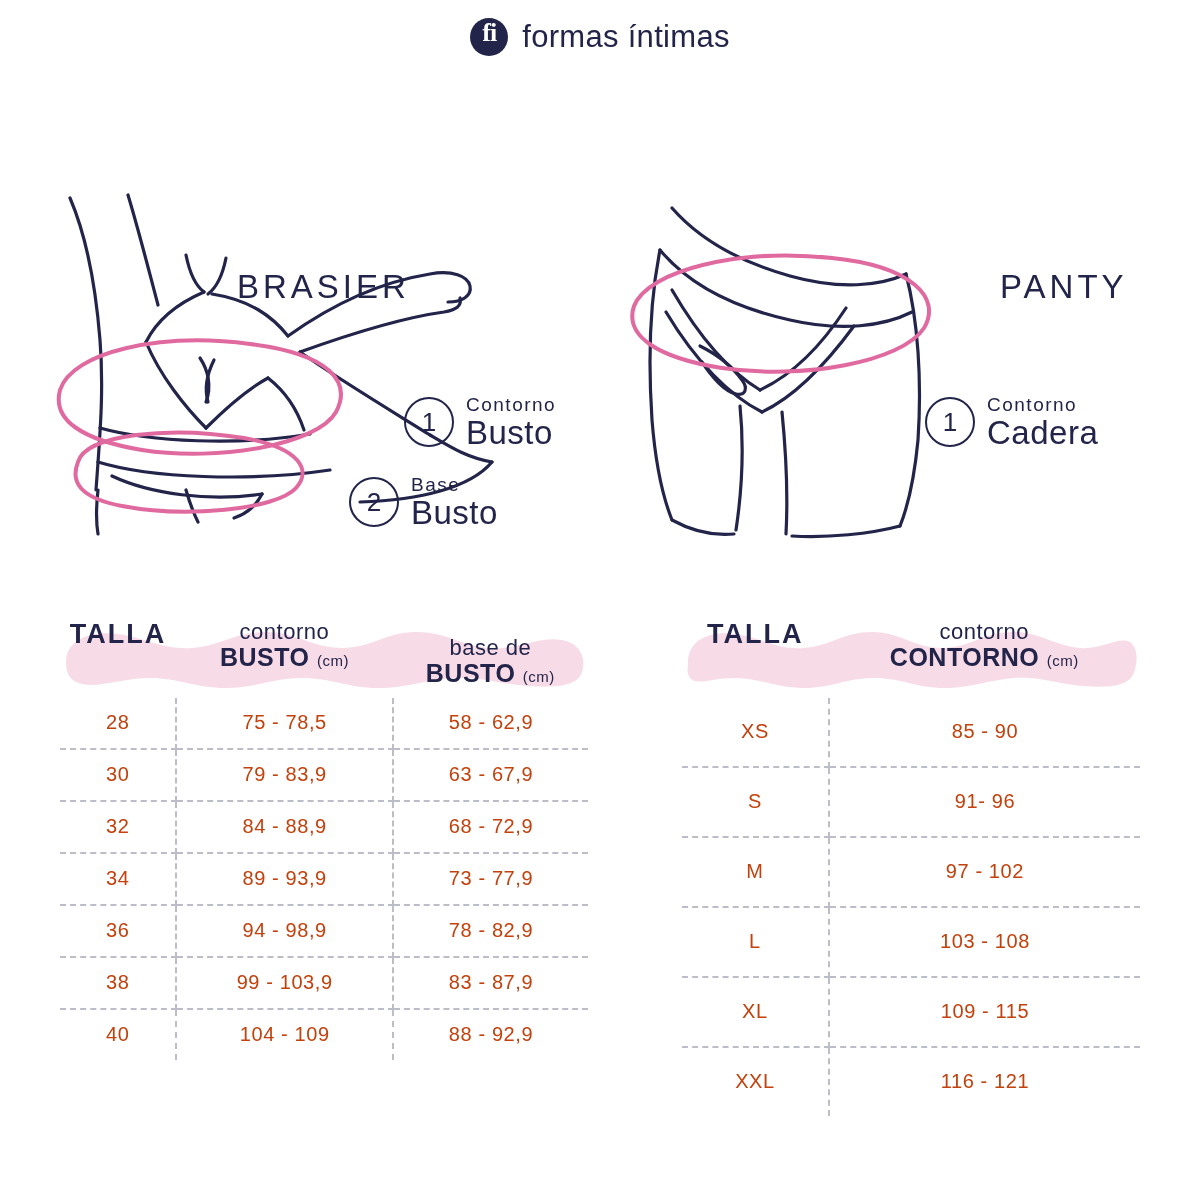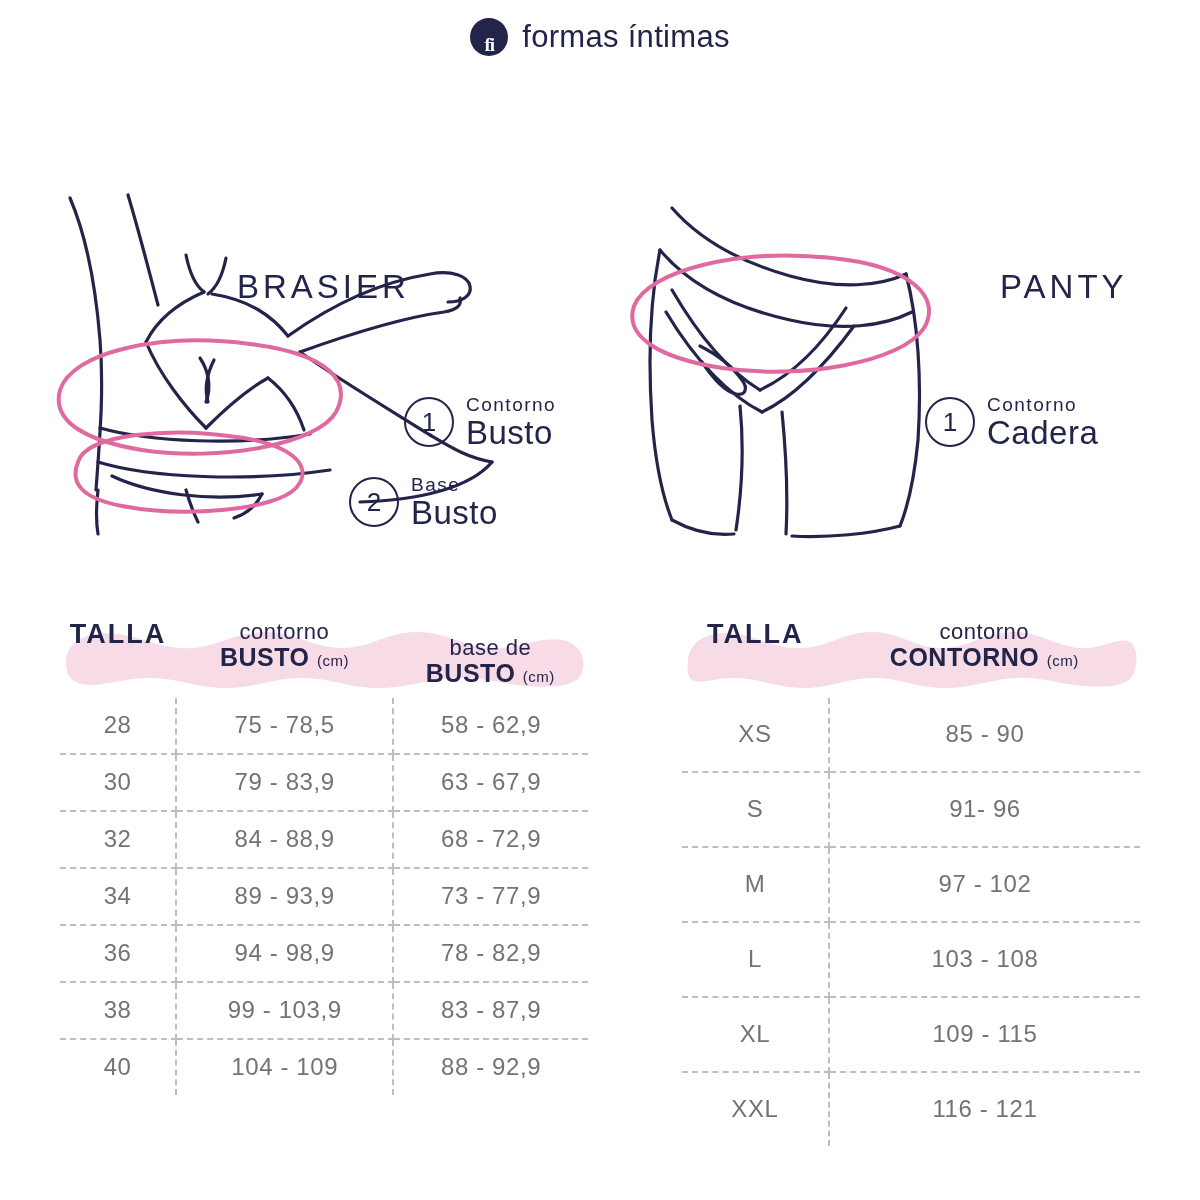--- a/index.html
+++ b/index.html
@@ -26,24 +26,24 @@
     align-items: center;
     justify-content: center;
     gap: 14px;
   }
   .brand-logo {
     width: 38px;
     height: 38px;
     border-radius: 50%;
     background: #23244a;
     display: flex;
-    align-items: flex-end;
+    align-items: flex-start;
     justify-content: center;
     color: #ffffff;
-    font-size: 19px;
+    font-size: 26px;
     font-weight: bold;
     letter-spacing: -1px;
     font-family: "Liberation Serif", serif;
   }
   .brand-name {
     font-size: 31px;
     color: #23244a;
     letter-spacing: 0.3px;
     font-family: "Liberation Sans", sans-serif;
   }
@@ -164,22 +164,22 @@
     letter-spacing: 2px;
     color: #23244a;
   }
 
   table.sizes {
     width: 100%;
     border-collapse: collapse;
     table-layout: fixed;
   }
   table.sizes td {
-    font-size: 24px;
-    color: #737373;
+    font-size: 20px;
+    color: #c2410c;
     text-align: center;
     padding: 13px 0 14px 0;
     border-bottom: 2px dashed #bdbdc9;
     border-right: 2px dashed #bdbdc9;
     letter-spacing: 0.6px;
     white-space: nowrap;
   }
   table.sizes td:last-child { border-right: none; }
   table.sizes tr:last-child td { border-bottom: none; }
 

